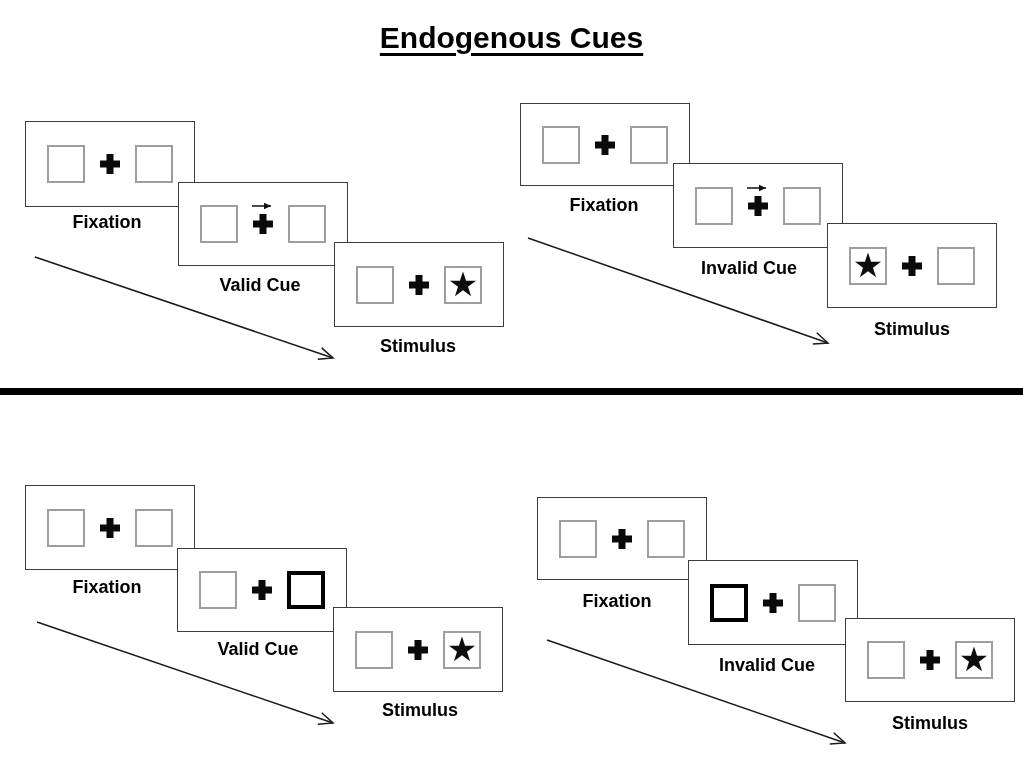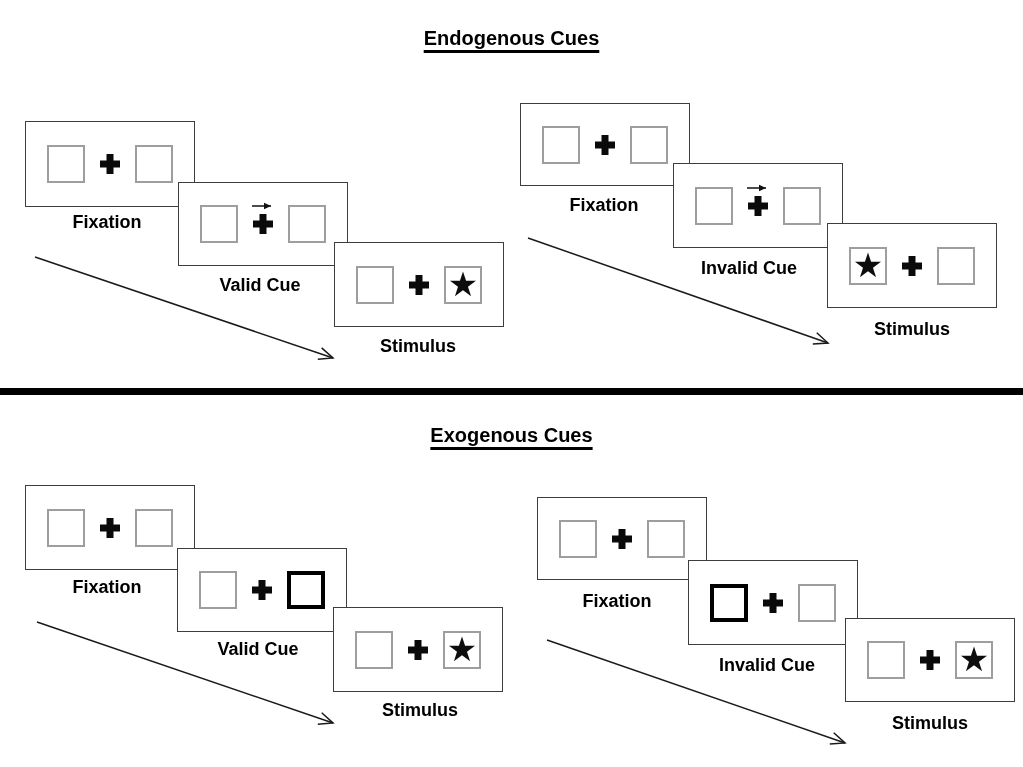--- a/index.html
+++ b/index.html
@@ -3,21 +3,21 @@
 <meta charset="utf-8">
 <style>
   html,body{margin:0;padding:0;background:#fff;}
   .page{
     position:relative;width:1023px;height:767px;background:#fff;overflow:hidden;
     font-family:"Liberation Sans", sans-serif;color:#000;
   }
   .overlay{position:absolute;left:0;top:0;pointer-events:none;}
   .section-title{
     position:absolute;left:0;width:100%;text-align:center;
-    font-size:20px;font-weight:bold;line-height:36px;
+    font-size:30px;font-weight:bold;line-height:36px;
   }
   .section-title span{
     text-decoration:underline;text-decoration-thickness:3px;text-underline-offset:5px;
   }
   .divider{position:absolute;left:0;top:388px;width:100%;height:7px;background:#000;}
   .panel{
     position:absolute;background:#fff;border:1px solid #3d3d3d;box-sizing:border-box;
     display:flex;align-items:center;justify-content:space-between;padding:0 21px;
   }
   .sq{
@@ -60,21 +60,20 @@
       </marker>
     </defs>
     <line x1="35" y1="257" x2="333" y2="358" stroke="#1a1a1a" stroke-width="1.5" marker-end="url(#ah-big)"></line>
     <line x1="528" y1="238" x2="828" y2="343" stroke="#1a1a1a" stroke-width="1.5" marker-end="url(#ah-big)"></line>
     <line x1="37" y1="622" x2="333" y2="723" stroke="#1a1a1a" stroke-width="1.5" marker-end="url(#ah-big)"></line>
     <line x1="547" y1="640" x2="845" y2="743" stroke="#1a1a1a" stroke-width="1.5" marker-end="url(#ah-big)"></line>
   </svg>
 
   <div class="section-title" style="top:20px;"><span>Endogenous Cues</span></div>
   <div class="divider"></div>
-  <div class="section-title" style="top:417px;"><span>Exogenous Cues</span></div>
 
   <div class="panel" style="left:25px;top:121px;width:170px;height:86px;">
     <div class="sq"></div>
     <div class="cross-wrap">
         <div class="cross"></div>
       </div>
     <div class="sq"></div>
   </div>
   <div class="label" style="left:37px;top:211px;">Fixation</div>
 

